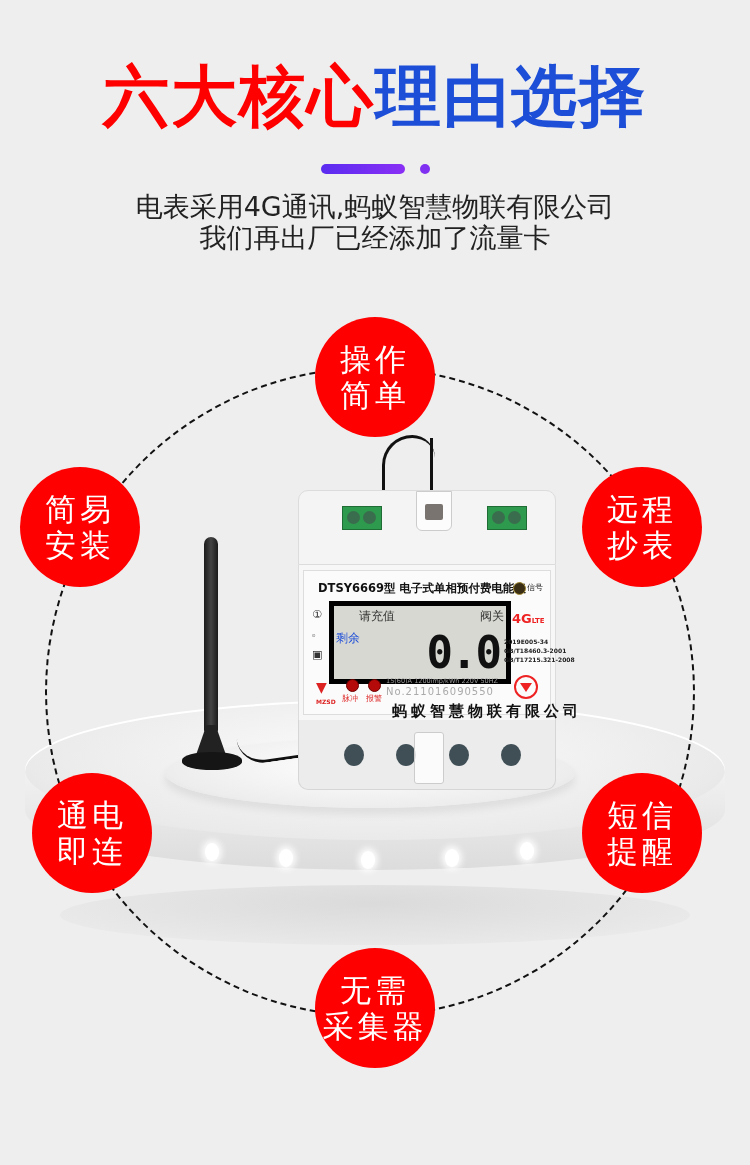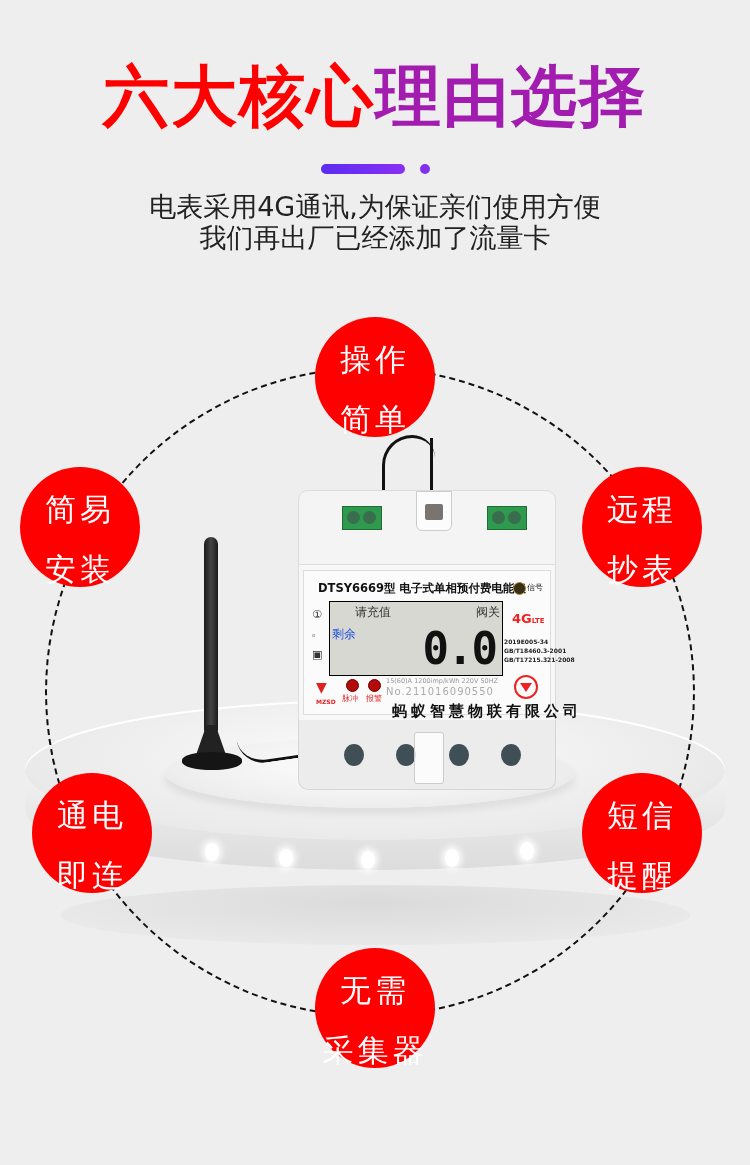--- a/index.html
+++ b/index.html
@@ -2,21 +2,21 @@
 <html><head>
 <meta charset="utf-8">
 <style>
   html, body { margin:0; padding:0; }
   body { width:750px; height:1165px; background:#eeeeee; position:relative; overflow:hidden;
          font-family:"DejaVu Sans","Liberation Sans",sans-serif; }
 
   .title { position:absolute; top:52px; left:0; width:750px; text-align:center;
            font-size:66px; font-weight:bold; letter-spacing:2px; line-height:90px; }
   .title .red { color:#ff0000;text-align:center; }
-  .title .black { color:#a21caf; }
+  .title .black { color:#1d4ed8; }
 
   .divider-bar { position:absolute; left:321px; top:164px; width:84px; height:10px; border-radius:5px;
                  background:linear-gradient(90deg,#5a2cf0,#8a2ff5); }
   .divider-dot { position:absolute; left:420px; top:164px; width:10px; height:10px; border-radius:50%; background:#8030f0; }
 
   .subtitle { position:absolute; left:0; width:750px; text-align:center; font-size:27px; color:#222; line-height:32px; }
   .disc-big-top { position:absolute; left:25px; top:700px; width:700px; height:140px; border-radius:50%;
                   background:radial-gradient(ellipse at 50% 40%,#fbfbfb 0%,#eaeaea 70%,#d9d9d9 100%);
                   box-shadow:0 2px 0 #ffffff inset; }
   .disc-big-band { position:absolute; left:25px; top:770px; width:700px; height:100px;
@@ -30,39 +30,39 @@
            box-shadow:0 0 6px 3px rgba(255,255,255,0.9); }
 
   
   .dash-ring { position:absolute; left:45px; top:367px; width:650px; height:650px; border-radius:50%;
                border:2px dashed #111; box-sizing:border-box; }
 
   
   .feature { position:absolute; width:120px; height:120px; border-radius:50%; background:#ff0000;
              display:flex; flex-direction:column; align-items:center; justify-content:center;
              color:#fff; font-size:31px; line-height:36px; text-align:center; letter-spacing:4px; }
-  .feature span { display:block; white-space:nowrap;margin-top:24px; }
+  .feature span { display:block; white-space:nowrap; }
 
   
   .meter { position:absolute; left:298px; top:490px; width:258px; height:305px; }
   .meter-top { position:absolute; left:0; top:0; width:258px; height:75px; background:#f4f4f4;
                border-radius:10px 10px 0 0; border:1px solid #dcdcdc; box-sizing:border-box; }
   .terminal { position:absolute; top:15px; width:38px; height:22px; background:#2e9a4e; border:1px solid #1f6d35; }
   .terminal::before, .terminal::after { content:""; position:absolute; top:4px; width:13px; height:13px; border-radius:50%; background:#3a6d4d; }
   .terminal::before { left:4px; } .terminal::after { left:20px; }
   .connector { position:absolute; left:117px; top:0; width:34px; height:38px; background:rgba(255,255,255,0.7);
                border:1px solid #ccc; border-radius:0 0 6px 6px; }
   .connector::after { content:""; position:absolute; left:8px; top:12px; width:18px; height:16px; background:#7a7470; border-radius:2px; }
   .meter-body { position:absolute; left:0; top:75px; width:258px; height:155px; background:#f7f7f7;
                 border-left:1px solid #dcdcdc; border-right:1px solid #dcdcdc; box-sizing:border-box; }
   .panel { position:absolute; left:4px; top:5px; width:248px; height:145px; background:#fbfbfb; border:1px solid #ddd; box-sizing:border-box; }
   .model { position:absolute; left:14px; top:10px; font-size:11.5px; font-weight:bold; color:#111; white-space:nowrap; }
   .sig-led { position:absolute; left:209px; top:11px; width:11px; height:11px; border-radius:50%; background:#3a2e14; border:1px solid #a58f3a; }
   .sig-text { position:absolute; left:223px; top:11px; font-size:8px; color:#222; }
-  .lcd { position:absolute; left:25px; top:30px; width:172px; height:73px; background:#d8d8d3; border:1px solid #000000; }
+  .lcd { position:absolute; left:25px; top:30px; width:172px; height:73px; background:#d8d8d3; border:5px solid #000000; }
   .lcd-a { position:absolute; left:25px; top:2px; font-size:12px; color:#333; }
   .lcd-b { position:absolute; right:2px; top:2px; font-size:12px; color:#333; }
   .lcd-c { position:absolute; left:2px; top:24px; font-size:12px; color:#1d4ed8; }
   .lcd-val { position:absolute; right:6px; top:24px; font-family:"DejaVu Sans Mono",monospace; font-size:44px; font-weight:bold; color:#111; letter-spacing:-2px; line-height:46px; }
   .side-icons { position:absolute; left:8px; top:34px; font-size:11px; color:#333; line-height:20px; }
   .fourg { position:absolute; left:208px; top:40px; color:#e22; font-weight:bold; font-size:13px; }
   .fourg small { font-size:7px; }
   .certs { position:absolute; left:200px; top:66px; font-size:6px; line-height:9px; color:#222; font-weight:bold; white-space:nowrap; }
   .warn { position:absolute; left:210px; top:104px; width:24px; height:24px; border-radius:50%; border:2px solid #e22; box-sizing:border-box; }
   .warn::after { content:""; position:absolute; left:4px; top:6px; border-left:6px solid transparent; border-right:6px solid transparent; border-top:9px solid #e22; }
@@ -88,21 +88,21 @@
   .cable-top2 { position:absolute; left:430px; top:438px; width:3px; height:58px; background:#111; }
 </style>
 </head>
 <body>
 
 <div class="title">
   <span class="red">六大核心</span><span class="black">理由选择</span>
 </div>
 <div class="divider-bar"></div>
 <div class="divider-dot"></div>
-<div class="subtitle" style="top:191px;">电表采用4G通讯,为保证亲们使用方便</div>
+<div class="subtitle" style="top:191px;">电表采用4G通讯,蚂蚁智慧物联有限公司</div>
 <div class="subtitle" style="top:222px;">我们再出厂已经添加了流量卡</div>
 
 <div class="reflect"></div>
 <div class="disc-big-band"></div>
 <div class="disc-big-top"></div>
 <div class="disc-small"></div>
 <div class="light" style="left:205px;top:843px;"></div>
 <div class="light" style="left:279px;top:849px;"></div>
 <div class="light" style="left:361px;top:851px;"></div>
 <div class="light" style="left:445px;top:849px;"></div>

